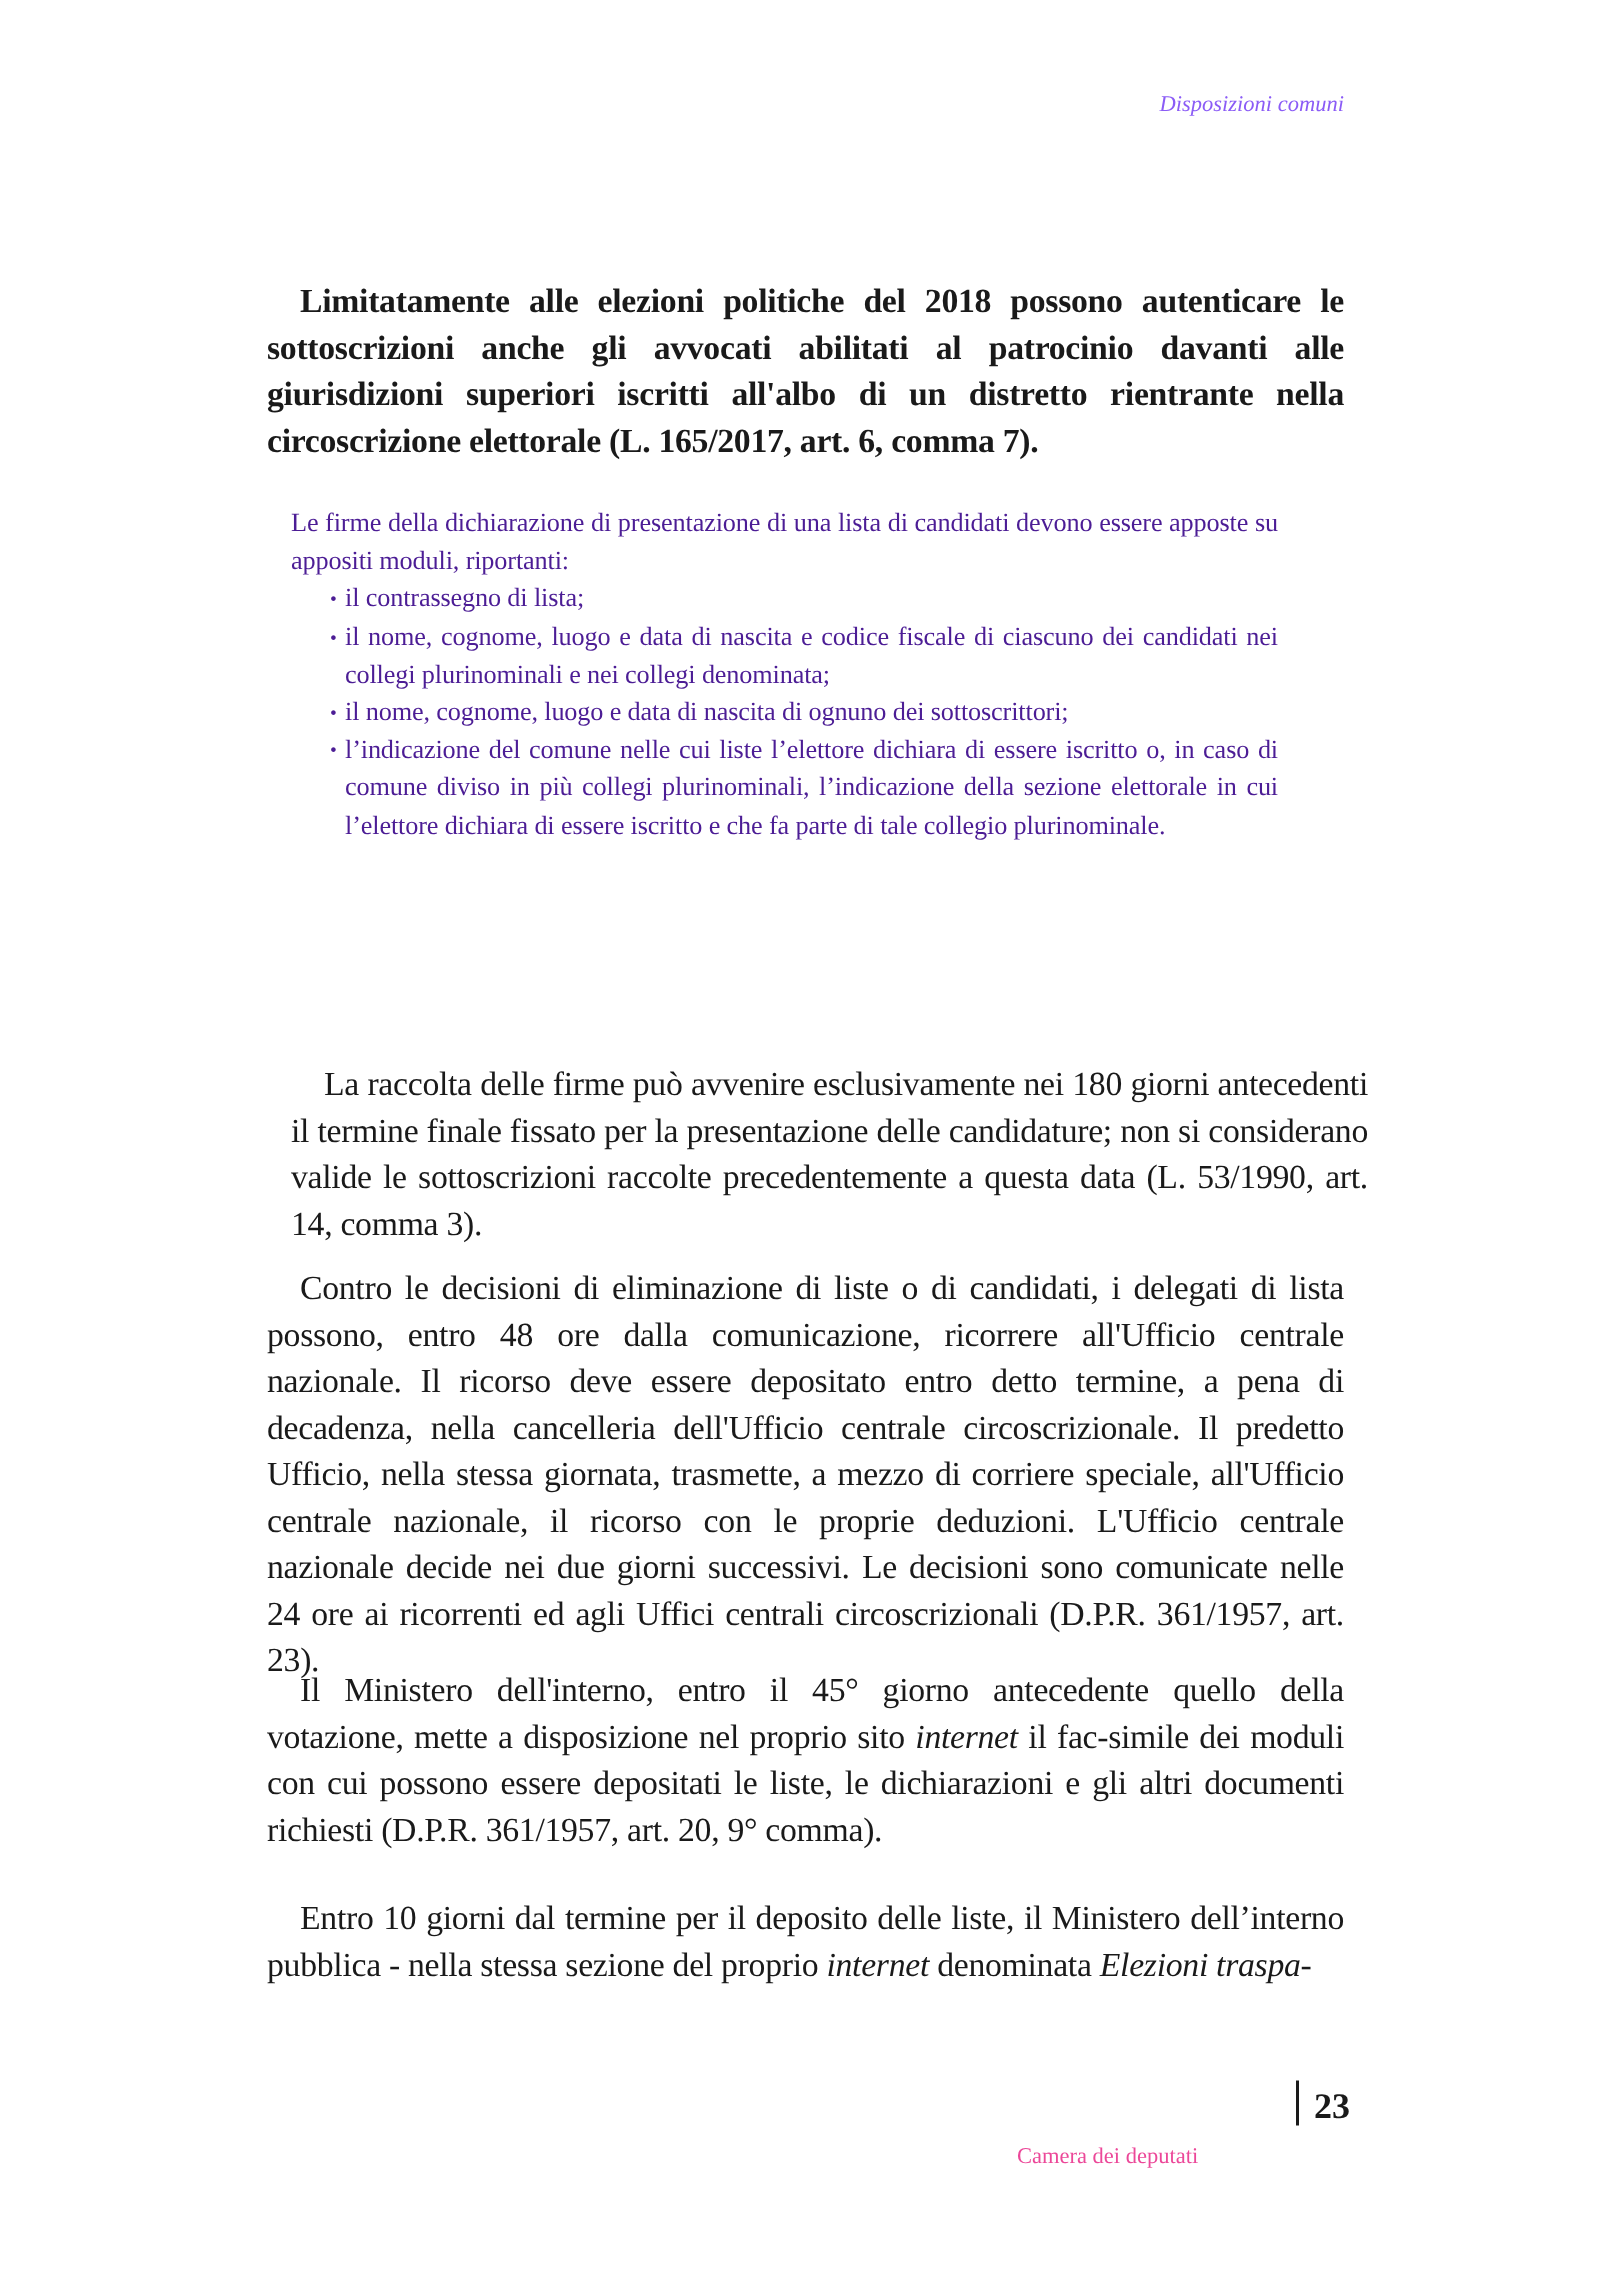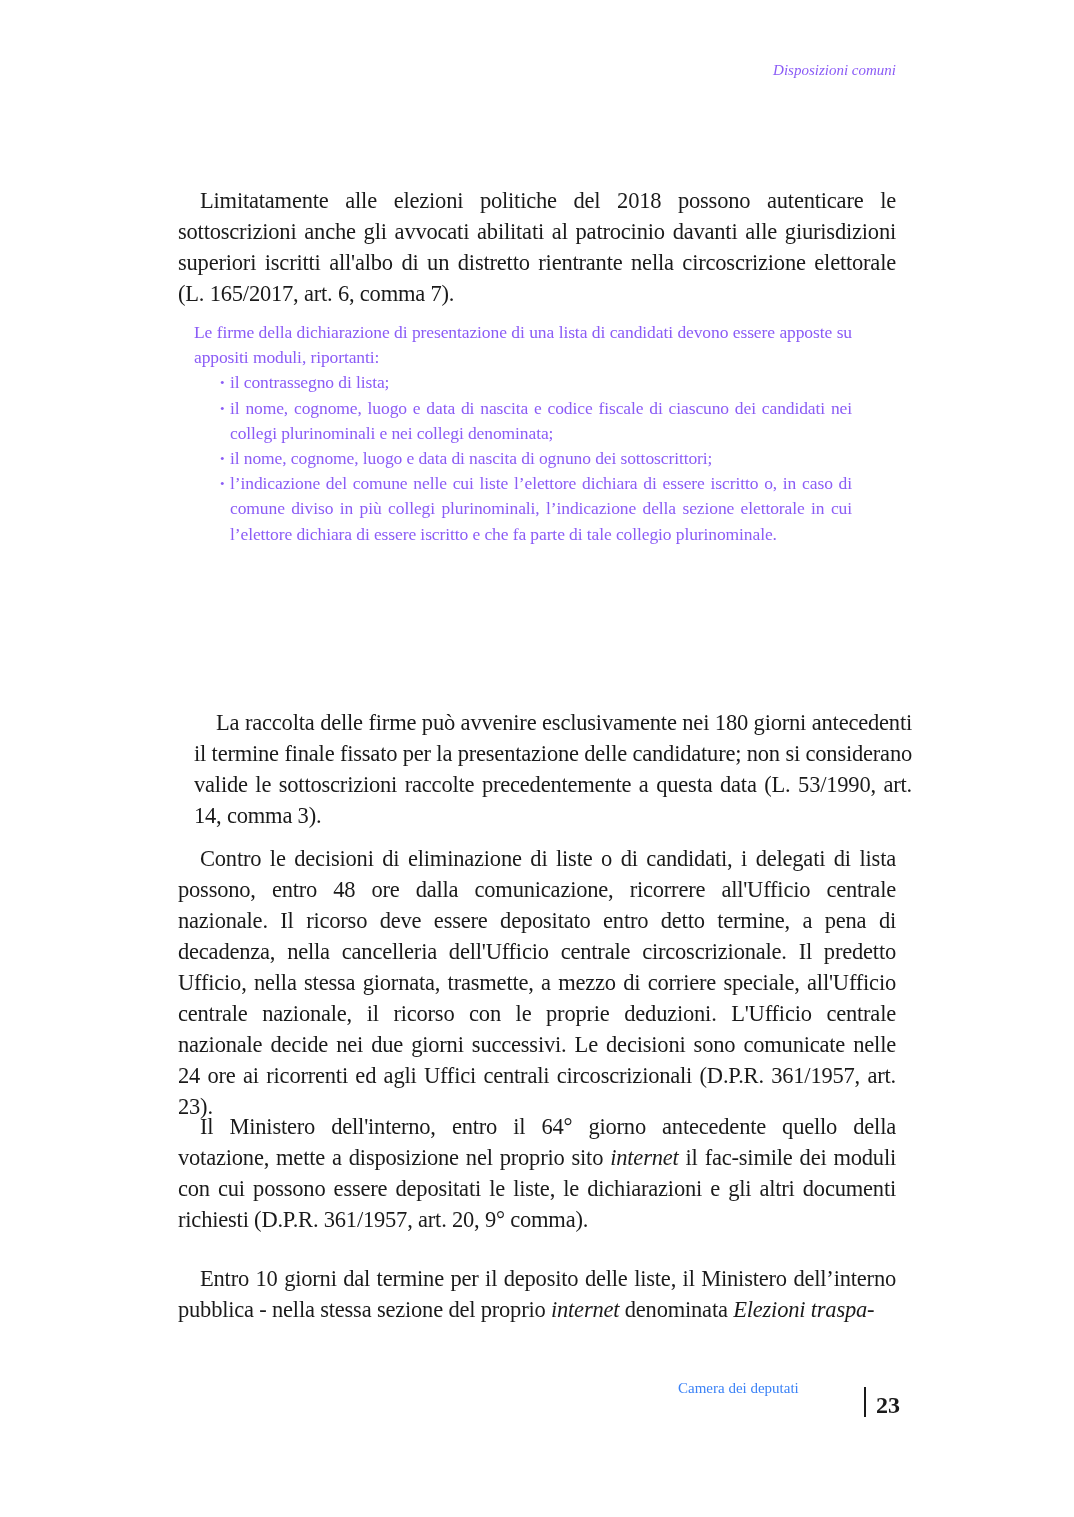--- a/index.html
+++ b/index.html
@@ -18,52 +18,52 @@
     text-indent: 0;
     letter-spacing: -0.2px;
   }
   #p1 { top: 185px; }
   #p2 { top: 691px; }
   #p3 { top: 843px; }
   #p4 { top: 1111px; }
   #p5 { top: 1263px; }
 
   .quote-block {
-    position: absolute; left: 194px; width: 658px; top: 320px;
-    font-size: 17.5px; line-height: 25.2px; color: #8b5cf6;
+    position: absolute; left: 194px; width: 658px; top: 336px;
+    font-size: 17.5px; line-height: 25.2px; color: #4c1d95;
     text-align: justify; letter-spacing: -0.1px;
   }
   .quote-block ul { list-style: none; margin: 0; padding: 0 0 0 26px; }
   .quote-block li { position: relative; padding-left: 10px; }
   .quote-block li .bullet {
     position: absolute; left: 0; top: 0; font-size: 13px;
   }
   .quote-block .source em { font-style: italic; }
 
   .footer-label {
-    position: absolute; top: 1380px; left: 678px;
-    font-size: 15px; color: #3b82f6;
+    position: absolute; top: 1430px; left: 678px;
+    font-size: 15px; color: #ec4899;
   }
   .footer-divider {
     position: absolute; left: 864px; top: 1387px; width: 2px; height: 30px;
     background: #1a1a1a;
   }
   .page-number {
     position: absolute; top: 1392px; left: 876px;
     font-size: 24px; font-weight: bold; color: #1a1a1a;
   }
   em { font-style: italic; }
 </style>
 </head>
 <body>
 
 <div class="running-head">Disposizioni comuni</div>
 
 <p class="body-para" id="p1" style="margin: 0px; text-indent: 22px; padding-left: 0px;">
-  <span style="padding-left: 0px; margin-left: 0px;">Limitatamente alle elezioni politiche del 2018 possono autenticare le sottoscrizioni anche gli avvocati abilitati al patrocinio davanti alle giurisdizioni superiori iscritti all'albo di un distretto rientrante nella circoscrizione elettorale (L. 165/2017, art. 6, comma 7).</span>
+  <span style="padding-left: 0px; margin-left: 0px; font-weight: bold;">Limitatamente alle elezioni politiche del 2018 possono autenticare le sottoscrizioni anche gli avvocati abilitati al patrocinio davanti alle giurisdizioni superiori iscritti all'albo di un distretto rientrante nella circoscrizione elettorale (L. 165/2017, art. 6, comma 7).</span>
 </p>
 
 <div class="quote-block">
   <div>Le firme della dichiarazione di presentazione di una lista di candidati devono essere apposte su appositi moduli, riportanti:</div>
   <ul>
     <li>
       <span class="bullet">•</span>
       <span>il contrassegno di lista;</span>
     </li>
     <li>
@@ -83,21 +83,21 @@
 
 <p class="body-para" id="p2" style="margin: 16px; text-indent: 22px; padding-left: 0px;">
   <span style="margin-left: 0px;">La raccolta delle firme può avvenire esclusivamente nei 180 giorni antecedenti il termine finale fissato per la presentazione delle candidature; non si considerano valide le sottoscrizioni raccolte precedentemente a questa data (L. 53/1990, art. 14, comma 3).</span>
 </p>
 
 <p class="body-para" id="p3" style="margin: 0px; text-indent: 22px; padding-left: 0px;">
   <span style="margin-left: 0px;">Contro le decisioni di eliminazione di liste o di candidati, i delegati di lista possono, entro 48 ore dalla comunicazione, ricorrere all'Ufficio centrale nazionale. Il ricorso deve essere depositato entro detto termine, a pena di decadenza, nella cancelleria dell'Ufficio centrale circoscrizionale. Il predetto Ufficio, nella stessa giornata, trasmette, a mezzo di corriere speciale, all'Ufficio centrale nazionale, il ricorso con le proprie deduzioni. L'Ufficio centrale nazionale decide nei due giorni successivi. Le decisioni sono comunicate nelle 24 ore ai ricorrenti ed agli Uffici centrali circoscrizionali (D.P.R. 361/1957, art. 23).</span>
 </p>
 
 <p class="body-para" id="p4" style="margin: 0px; text-indent: 22px; padding-left: 0px;">
-  <span style="margin-left: 0px;">Il Ministero dell'interno, entro il 64° giorno antecedente quello della votazione, mette a disposizione nel proprio sito </span><em>internet</em><span> il fac-simile dei moduli con cui possono essere depositati le liste, le dichiarazioni e gli altri documenti richiesti (D.P.R. 361/1957, art. 20, 9° comma).</span>
+  <span style="margin-left: 0px;">Il Ministero dell'interno, entro il 45° giorno antecedente quello della votazione, mette a disposizione nel proprio sito </span><em>internet</em><span> il fac-simile dei moduli con cui possono essere depositati le liste, le dichiarazioni e gli altri documenti richiesti (D.P.R. 361/1957, art. 20, 9° comma).</span>
 </p>
 
 <p class="body-para" id="p5" style="margin: 0px; text-indent: 22px; padding-left: 0px;">
   <span style="margin-left: 0px;">Entro 10 giorni dal termine per il deposito delle liste, il Ministero dell’interno pubblica - nella stessa sezione del proprio </span><em>internet</em><span> denominata </span><em>Elezioni traspa-</em>
 </p>
 
 <div class="footer-label">Camera dei deputati</div>
 <div class="footer-divider"></div>
 <div class="page-number">23</div>
 

